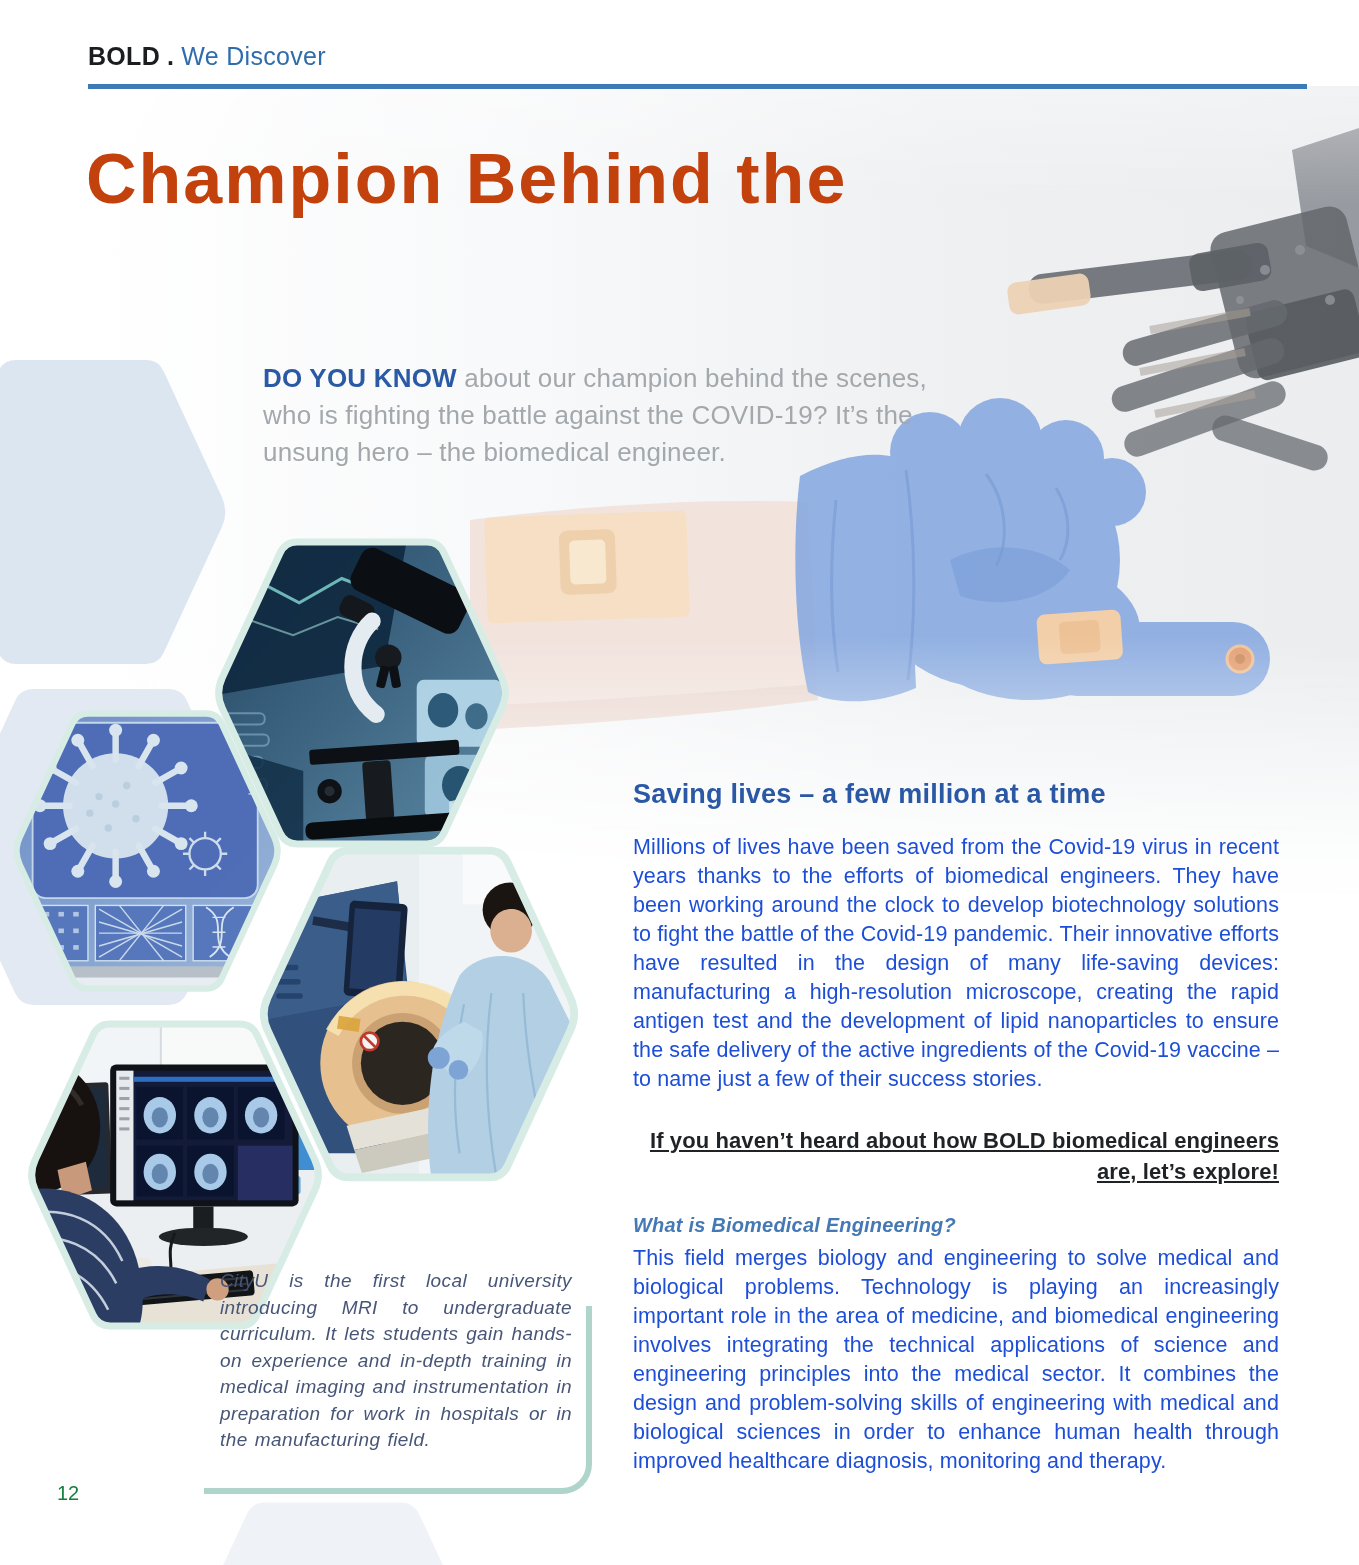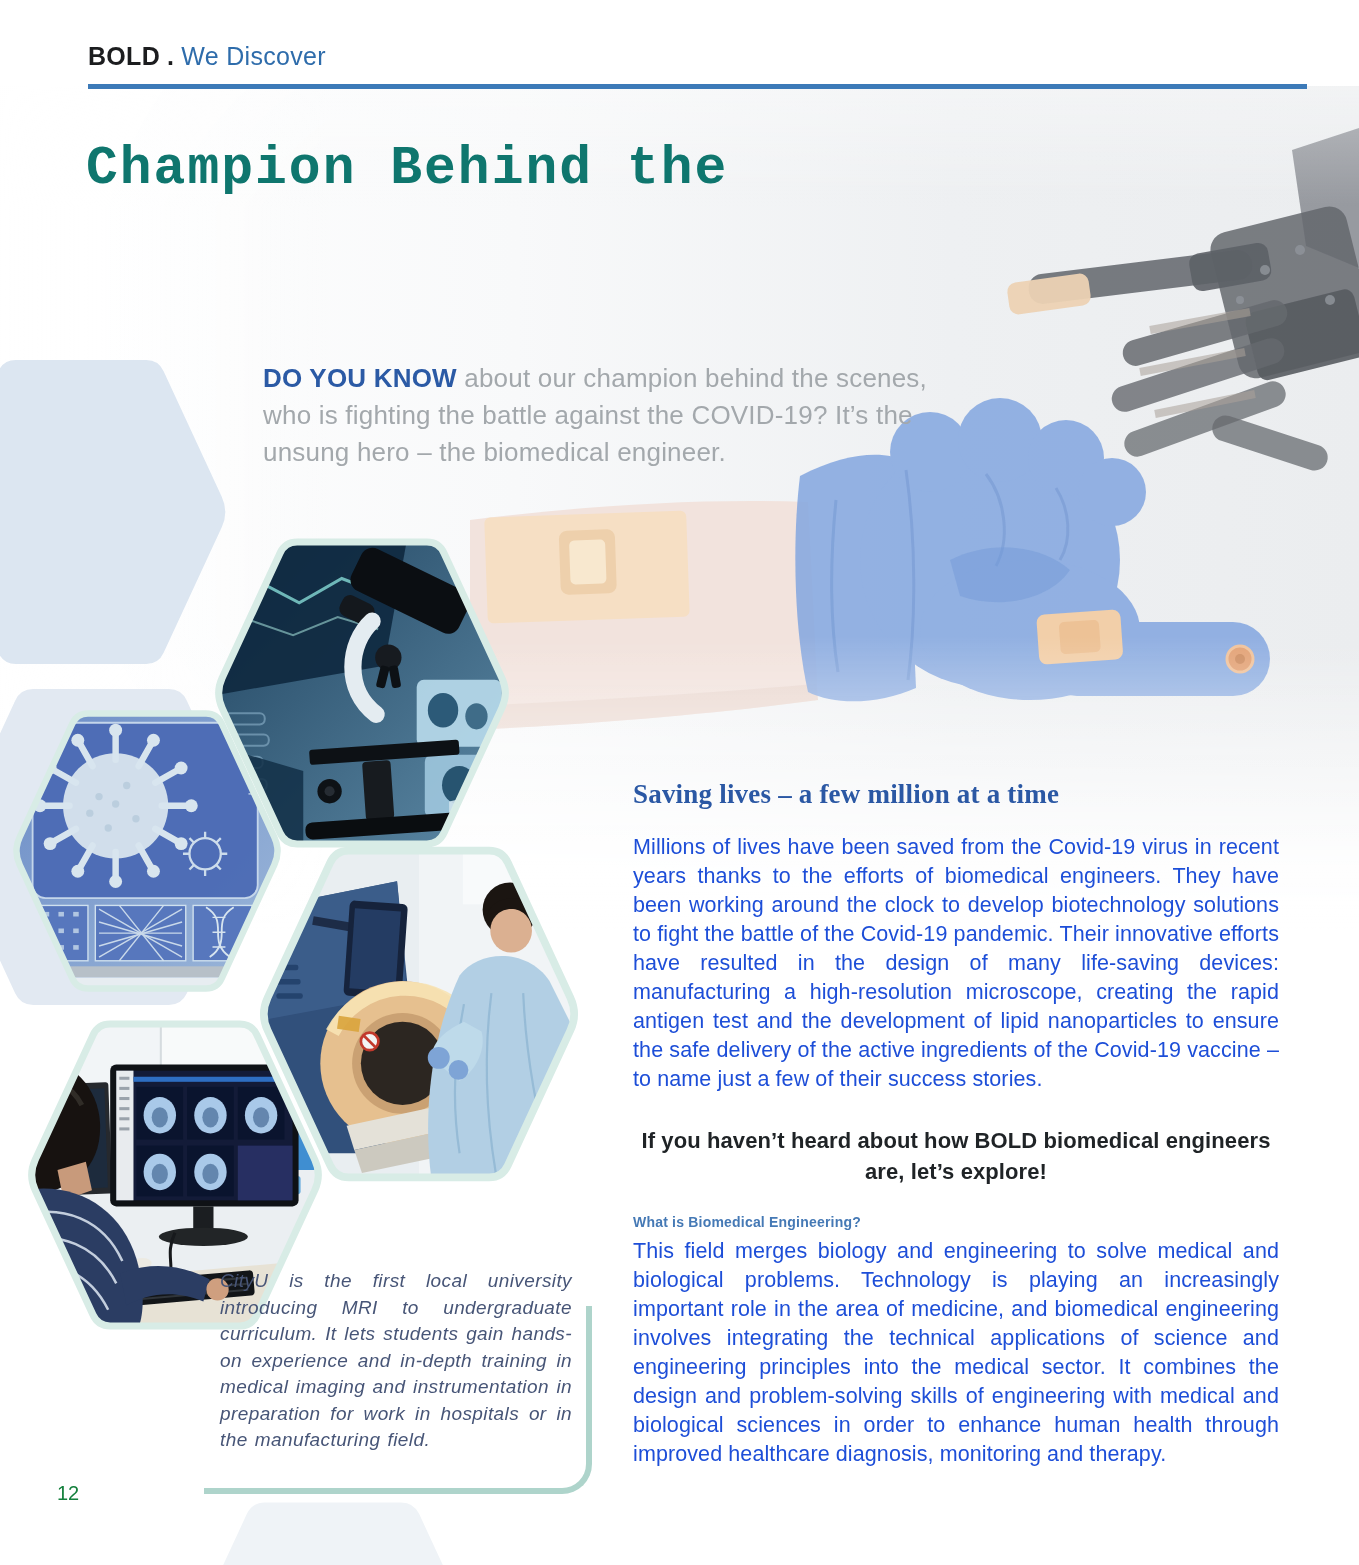--- a/index.html
+++ b/index.html
@@ -24,53 +24,53 @@
   }
   
   .masthead{position:absolute;left:88px;top:42px;z-index:6;font-size:25px;letter-spacing:.3px;}
   .masthead .brand{font-weight:800;color:#1c1d1f;}
   .masthead .dot{font-weight:800;color:#1c1d1f;margin:0 7px;}
   .masthead .section{color:#2e6cab;font-weight:500;}
   .rule{position:absolute;left:88px;top:84px;width:1219px;height:5px;background:#3c7ab8;z-index:6;}
   
   .title1{
     position:absolute;left:86px;top:139px;z-index:6;
-    font-family:Liberation Mono, monospace;font-weight:800;
-    font-size:53px;letter-spacing:2px;color:#0f766e;white-space:nowrap;
+    font-family:Liberation Sans, sans-serif;font-weight:800;
+    font-size:70px;letter-spacing:2px;color:#c2410c;white-space:nowrap;
   }
   .title2{
     position:absolute;left:84px;top:216px;z-index:6;
     font-family:"DejaVu Sans",sans-serif;font-weight:800;
     font-size:84px;letter-spacing:2px;color:#4b55a4;white-space:nowrap;
   }
   
   .intro{
     position:absolute;left:263px;top:360px;width:706px;z-index:6;
     font-size:26px;line-height:37px;color:#a3a8ac;letter-spacing:.2px;
   }
   .intro .lead{font-weight:800;color:#2b5aa5;}
   
   .hex{position:absolute;}
   .z2{z-index:2;}.z3{z-index:3;}.z4{z-index:4;}.z5{z-index:5;}
   
   .col{position:absolute;left:633px;top:779px;width:646px;z-index:6;}
   .col h2{
     margin:0 0 23px 0;font-size:27px;font-weight:800;color:#2b58a4;letter-spacing:.2px;
-    font-family:Liberation Serif, serif;
+    font-family:Liberation Sans, sans-serif;
   }
   .col p.body{
     margin:0;font-size:21.5px;line-height:29px;color:#1d4ed8;
     text-align:justify;letter-spacing:.1px;
   }
   .col p.strong{
     margin:31px 0 0 0;font-size:22px;line-height:31px;color:#1f2326;font-weight:700;
-    text-align:center;letter-spacing:.1px;
+    text-align:right;letter-spacing:.1px;text-decoration:underline;
   }
   .col h3{
-    margin:27px 0 7px 0;font-size:14px;font-weight:700;color:#4579b5;letter-spacing:.2px;
+    margin:27px 0 7px 0;font-size:20px;font-weight:700;color:#4579b5;letter-spacing:.2px;font-style:italic;
   }
   
   .note-frame{
     position:absolute;left:204px;top:1306px;width:382px;height:182px;z-index:6;
     border-right:6px solid #aed4cb;border-bottom:6px solid #aed4cb;
     border-bottom-right-radius:30px;
   }
   .note-text{
     position:absolute;left:220px;top:1268px;width:352px;z-index:6;
     font-style:italic;font-size:19px;line-height:26.5px;color:#475577;

